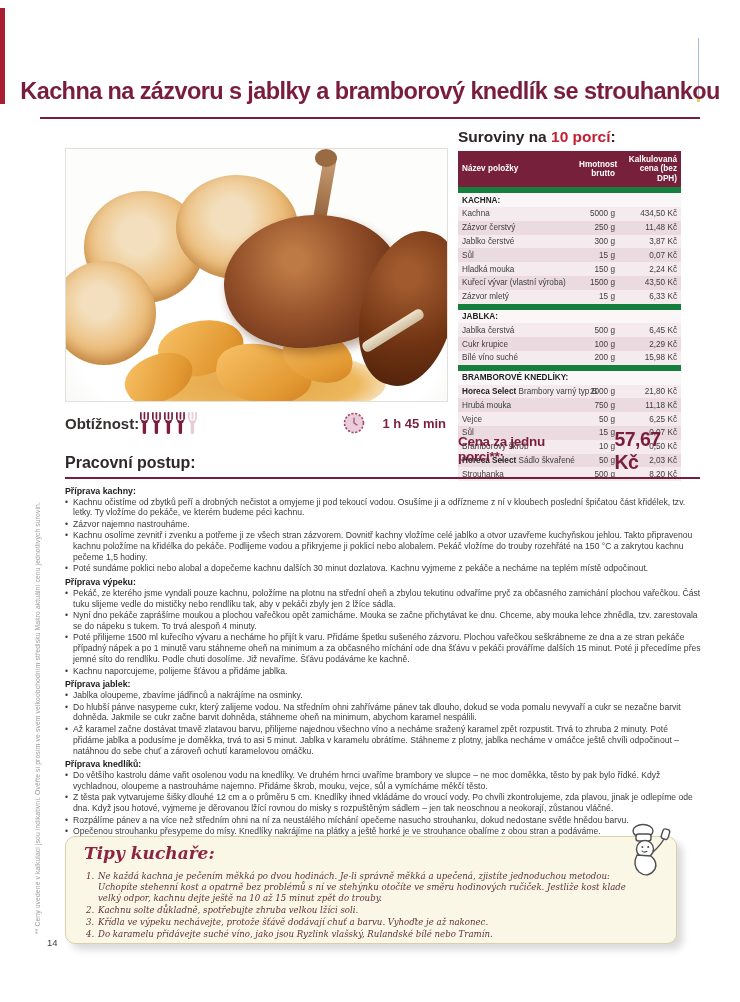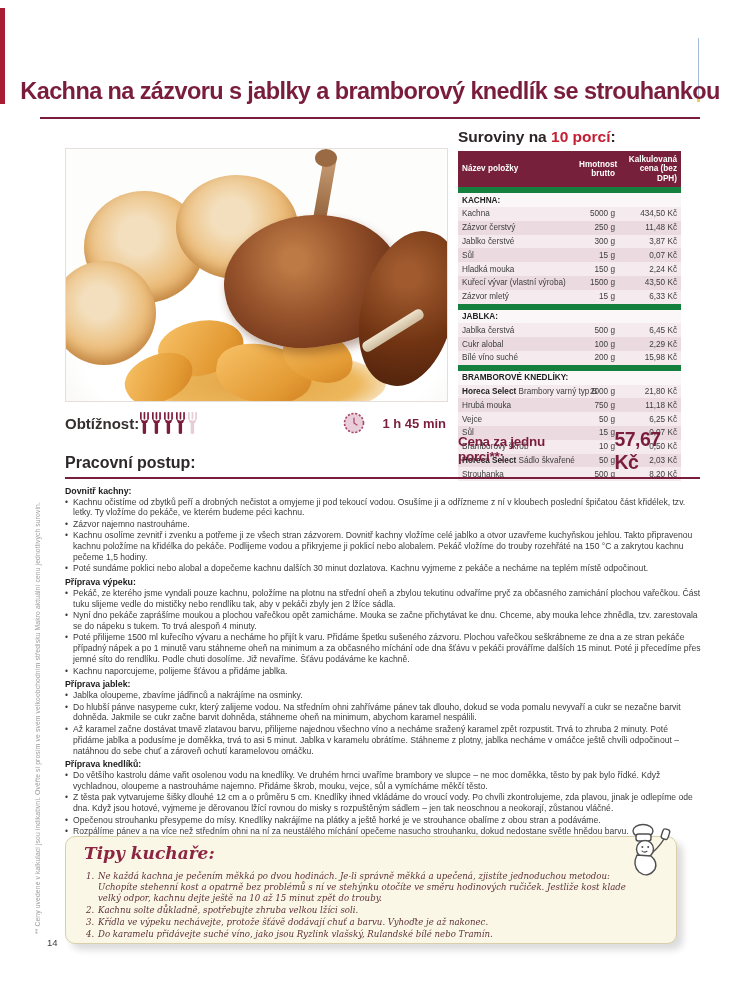--- a/index.html
+++ b/index.html
@@ -195,21 +195,21 @@
         </tr>
         <tr class="sec">
           <td colspan="3" class="name">JABLKA:</td>
         </tr>
         <tr class="odd">
           <td class="name">Jablka čerstvá</td>
           <td class="qty">500 g</td>
           <td class="price">6,45 Kč</td>
         </tr>
         <tr class="even">
-          <td class="name">Cukr alobal</td>
+          <td class="name">Cukr krupice</td>
           <td class="qty">100 g</td>
           <td class="price">2,29 Kč</td>
         </tr>
         <tr class="odd">
           <td class="name">Bílé víno suché</td>
           <td class="qty">200 g</td>
           <td class="price">15,98 Kč</td>
         </tr>
         <tr class="sec">
           <td colspan="3" class="name">BRAMBOROVÉ KNEDLÍKY:</td>
@@ -311,21 +311,21 @@
         <circle cx="12" cy="12" r="9.5" fill="#e9cdd8" stroke="#a5476b" stroke-width="1.6" stroke-dasharray="2.2 1.6"></circle>
         <path d="M12 7 V12 L15 14" fill="none" stroke="#a5476b" stroke-width="1.2" stroke-linecap="round"></path>
       </svg>
       <span class="time-text">1 h 45 min</span>
     </span>
   </div>
 
   <div class="proc-head">Pracovní postup:</div>
   <div class="proc-rule"></div>
   <div class="proc-body" id="proc-body">
-      <h3>Dovnitř kachny:</h3>
+      <h3>Příprava kachny:</h3>
       <ul>
         <li>Kachnu očistíme od zbytků peří a drobných nečistot a omyjeme ji pod tekoucí vodou. Osušíme ji a odřízneme z ní v kloubech poslední špičatou část křidélek, tzv. letky. Ty vložíme do pekáče, ve kterém budeme péci kachnu.</li>
         <li>Zázvor najemno nastrouháme.</li>
         <li>Kachnu osolíme zevnitř i zvenku a potřeme ji ze všech stran zázvorem. Dovnitř kachny vložíme celé jablko a otvor uzavřeme kuchyňskou jehlou. Takto připravenou kachnu položíme na křidélka do pekáče. Podlijeme vodou a přikryjeme ji poklicí nebo alobalem. Pekáč vložíme do trouby rozehřáté na 150 °C a zakrytou kachnu pečeme 1,5 hodiny.</li>
         <li>Poté sundáme poklici nebo alobal a dopečeme kachnu dalších 30 minut dozlatova. Kachnu vyjmeme z pekáče a necháme na teplém místě odpočinout.</li>
       </ul>
       <h3>Příprava výpeku:</h3>
       <ul>
         <li>Pekáč, ze kterého jsme vyndali pouze kachnu, položíme na plotnu na střední oheň a zbylou tekutinu odvaříme pryč za občasného zamichání plochou vařečkou. Část tuku slijeme vedle do mističky nebo rendlíku tak, aby v pekáči zbyly jen 2 lžíce sádla.</li>
         <li>Nyní dno pekáče zaprášíme moukou a plochou vařečkou opět zamicháme. Mouka se začne přichytávat ke dnu. Chceme, aby mouka lehce zhnědla, tzv. zarestovala se do nápeku s tukem. To trvá alespoň 4 minuty.</li>
@@ -335,22 +335,22 @@
       <h3>Příprava jablek:</h3>
       <ul>
         <li>Jablka oloupeme, zbavíme jádřinců a nakrájíme na osminky.</li>
         <li>Do hlubší pánve nasypeme cukr, který zalijeme vodou. Na středním ohni zahříváme pánev tak dlouho, dokud se voda pomalu nevyvaří a cukr se nezačne barvit dohněda. Jakmile se cukr začne barvit dohněda, stáhneme oheň na minimum, abychom karamel nespálili.</li>
         <li>Až karamel začne dostávat tmavě zlatavou barvu, přilijeme najednou všechno víno a necháme sražený karamel zpět rozpustit. Trvá to zhruba 2 minuty. Poté přidáme jablka a podusíme je doměkka, trvá to asi 5 minut. Jablka v karamelu obrátíme. Stáhneme z plotny, jablka necháme v omáčce ještě chvíli odpočinout – natáhnou do sebe chuť a zároveň ochutí karamelovou omáčku.</li>
       </ul>
       <h3>Příprava knedlíků:</h3>
       <ul>
         <li>Do většího kastrolu dáme vařit osolenou vodu na knedlíky. Ve druhém hrnci uvaříme brambory ve slupce – ne moc doměkka, těsto by pak bylo řídké. Když vychladnou, oloupeme a nastrouháme najemno. Přidáme škrob, mouku, vejce, sůl a vymícháme měkčí těsto.</li>
         <li>Z těsta pak vytvarujeme šišky dlouhé 12 cm a o průměru 5 cm. Knedlíky ihned vkládáme do vroucí vody. Po chvíli zkontrolujeme, zda plavou, jinak je odlepíme ode dna. Když jsou hotové, vyjmeme je děrovanou lžící rovnou do misky s rozpuštěným sádlem – jen tak neoschnou a neokorají, zůstanou vláčné.</li>
+        <li>Rozpálíme pánev a na více než středním ohni na ní za neustálého míchání opečeme nasucho strouhanku, dokud nedostane světle hnědou barvu.</li>
         <li>Opečenou strouhanku přesypeme do mísy. Knedlíky nakrájíme na plátky a ještě horké je ve strouhance obalíme z obou stran a podáváme.</li>
-        <li>Rozpálíme pánev a na více než středním ohni na ní za neustálého míchání opečeme nasucho strouhanku, dokud nedostane světle hnědou barvu.</li>
       </ul>
     </div>
 
   <div class="tips">
     <div class="tips-head">Tipy kuchaře:</div>
     <div class="tips-list" id="tips-list">
         <div class="tip">
           <span class="tip-num">1.</span>
           <span class="tip-text">Ne každá kachna je pečením měkká po dvou hodinách. Je-li správně měkká a upečená, zjistíte jednoduchou metodou: Uchopíte stehenní kost a opatrně bez problémů s ní ve stehýnku otočíte ve směru hodinových ručiček. Jestliže kost klade velký odpor, kachnu dejte ještě na 10 až 15 minut zpět do trouby.</span>
         </div>

